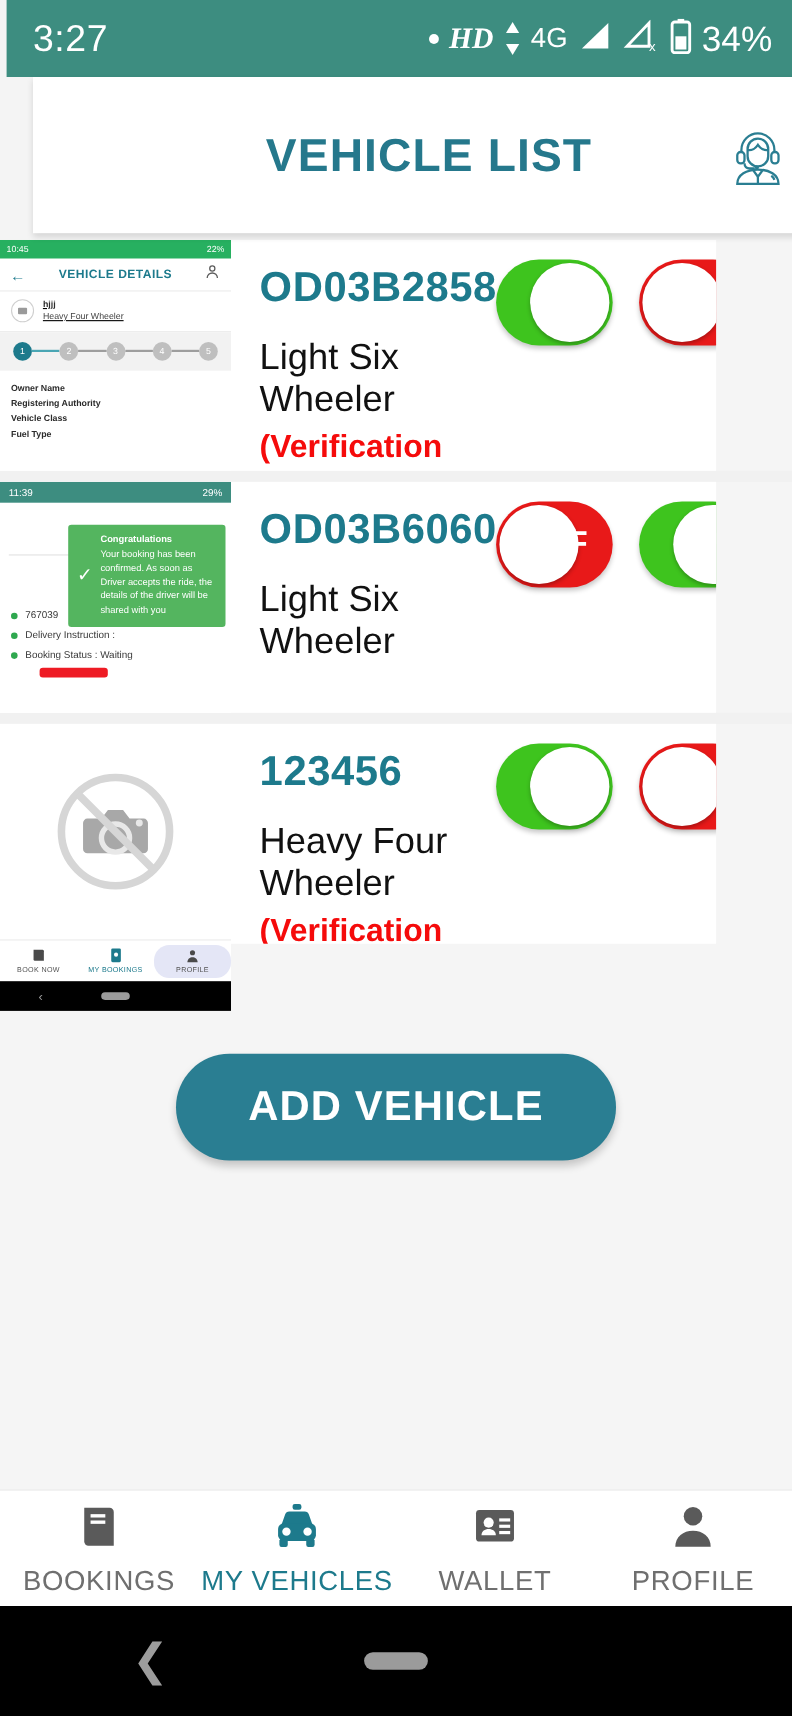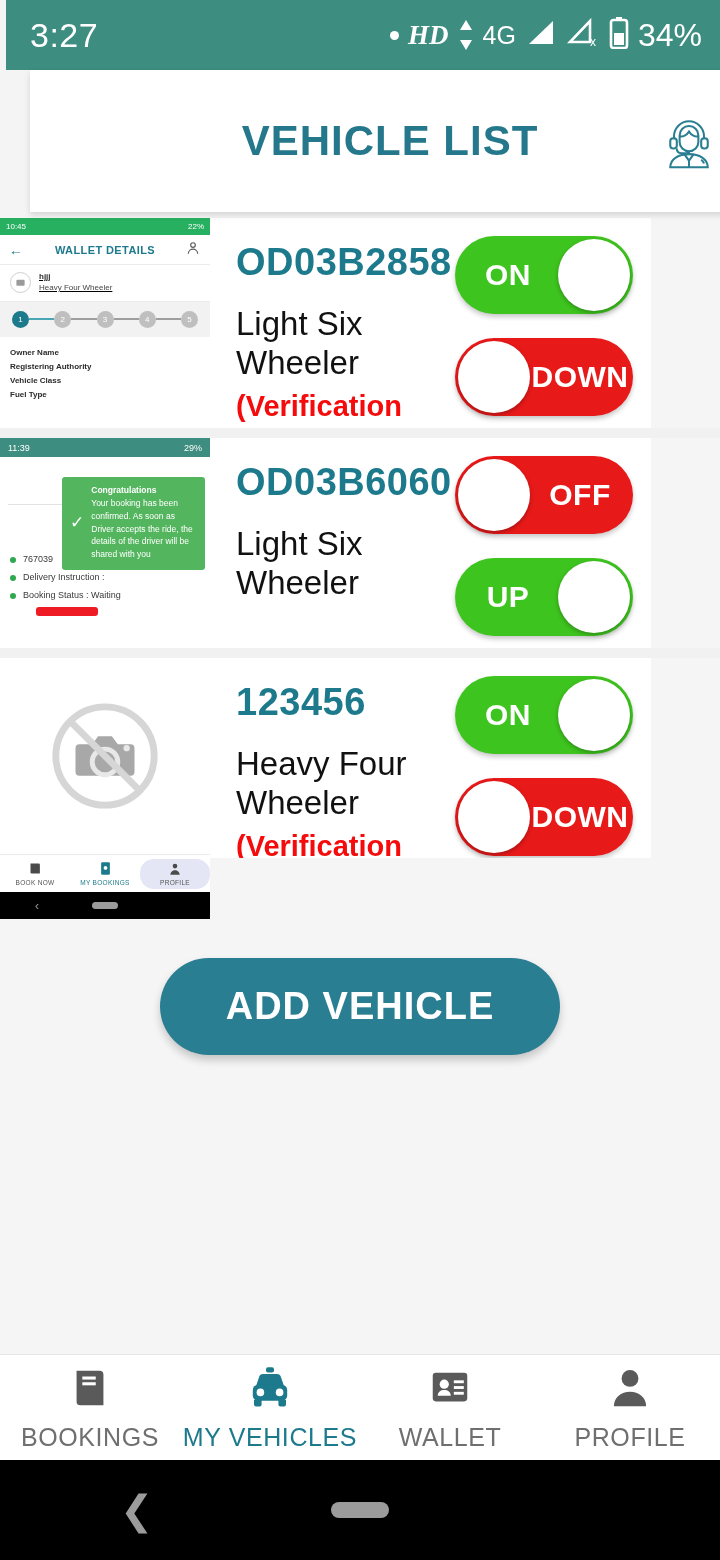--- a/index.html
+++ b/index.html
@@ -78,21 +78,21 @@
   }
   .vtype{
     color:#111111; font-size:33px; font-weight:400; margin-top:18px; line-height:1.2;
   }
   .vpending{
     color:#f50b0b; font-size:29px; font-weight:700; margin-top:6px; line-height:1.2;
   }
 
   .card-toggles{
     flex:0 0 200px; width:200px; padding:18px 18px 0 0;
-    display:flex; flex-direction:column; align-items:flex-end; gap:24px;
+    display:flex; flex-direction:row; align-items:flex-end; gap:24px;
   }
   .toggle{
     width:178px; height:78px; border-radius:39px; position:relative;
     display:flex; align-items:center;
     box-shadow:0 3px 5px rgba(0,0,0,.22);
   }
   .toggle.green{ background:#3ec41e; justify-content:flex-start; }
   .toggle.red{ background:#e81919; justify-content:flex-end; }
   .toggle .knob{
     position:absolute; top:3px; width:72px; height:72px; border-radius:50%;
@@ -270,21 +270,21 @@
 
     <div class="card c1">
       <div class="thumb">
         <div class="mini1">
           <div class="m1-status">
             <span>10:45</span>
             <span>22%</span>
           </div>
           <div class="m1-bar">
             <span class="m1-back">←</span>
-            <span class="m1-title">WALLET DETAILS</span>
+            <span class="m1-title">VEHICLE DETAILS</span>
             <span class="m1-user">
               <svg width="14" height="14" viewBox="0 0 24 24" fill="none" stroke="#5b5b5b" stroke-width="2">
                 <circle cx="12" cy="7" r="4"></circle>
                   <path d="M4 22c0-5 4-8 8-8s8 3 8 8"></path>
               </svg>
             </span>
           </div>
           <div class="m1-veh">
             <span class="m1-avatar">
               <svg width="11" height="11" viewBox="0 0 24 24" fill="#9a9a9a">

